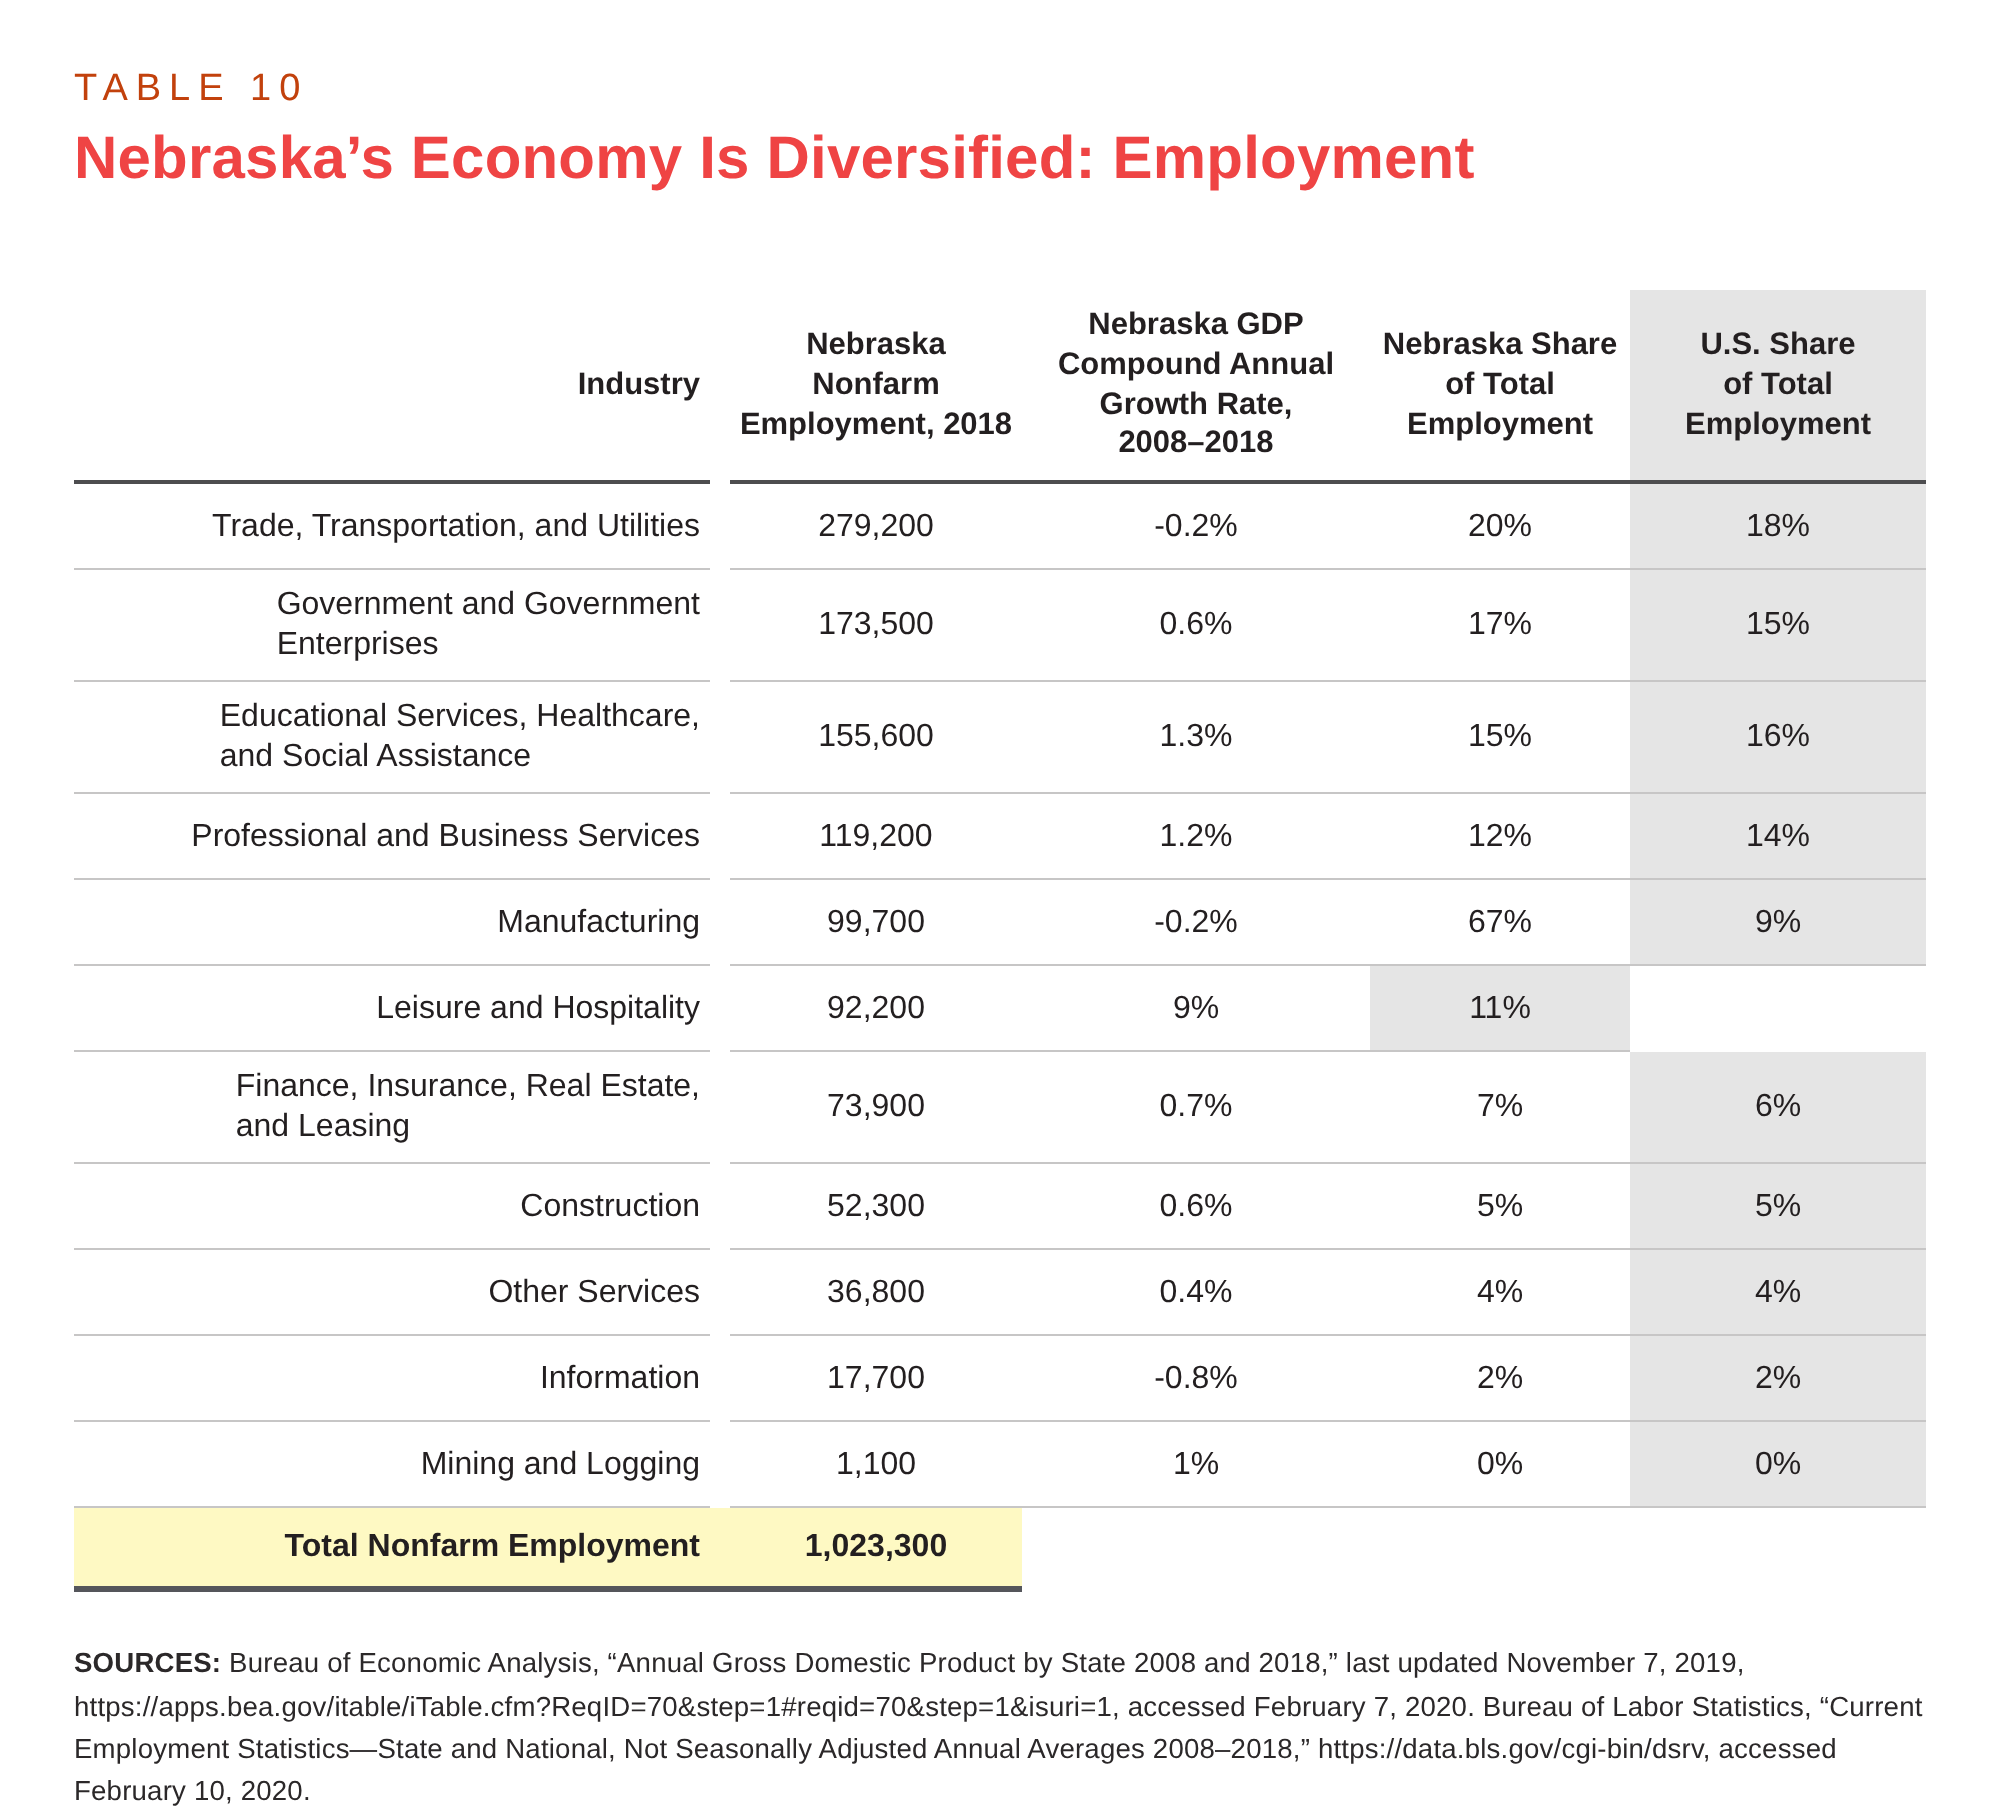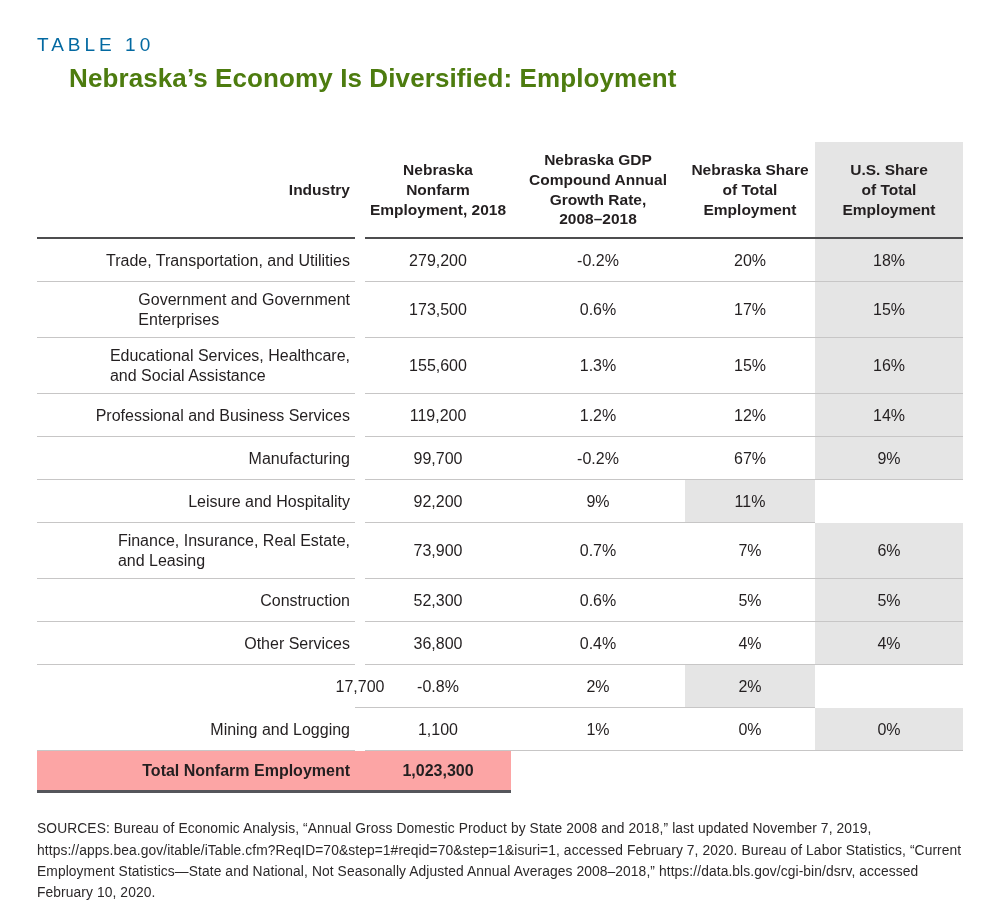--- a/index.html
+++ b/index.html
@@ -10,30 +10,29 @@
     font-family: "Liberation Sans", sans-serif;
     color: #231f20;
     overflow: hidden;
   }
   .page { padding: 34px 37px 0 37px; }
 
   .table-label {
     font-size: 19px;
     font-weight: 500;
     letter-spacing: 4px;
-    color: #0369a1;
+    color: #c2410c;
     margin-bottom: 7px;
   }
   .page-title {
-    font-size: 26px;
+    font-size: 30px;
     font-weight: 700;
-    color: #4d7c0f;
+    color: #ef4444;
     letter-spacing: 0.1px;
     margin-bottom: 48px;
-    margin-left: 32px;
   }
 
   .data-table { width: 926px; }
   .row {
     display: grid;
     grid-template-columns: 318px 10px 146px 174px 130px 148px;
     align-items: center;
   }
   .cell {
     height: 100%;
@@ -71,34 +70,34 @@
     border-bottom: 1px solid #c7c6c6;
   }
   .body-row .cell.gap { border-bottom: none; }
 
   
   .total-row .cell {
     min-height: 42px;
     font-weight: 700;
   }
   .total-row .cell.filled {
-    background: #fca5a5;
+    background: #fef9c3;
     border-bottom: 3px solid #55565b;
   }
   .total-row .cell.empty { border-bottom: none; }
 
   .footer {
     margin-top: 25px;
     width: 928px;
     font-size: 13.8px;
     line-height: 1.54;
     color: #2b2829;
     letter-spacing: 0.1px;
   }
-  .footer .sources-label { font-weight: 400; }
+  .footer .sources-label { font-weight: 700; }
   .footer .footnote-line { display: block; }
 </style>
 </head>
 <body>
 
 <div class="page">
 
   <div class="table-label">TABLE 10</div>
   <div class="page-title">Nebraska’s Economy Is Diversified: Employment</div>
 
@@ -200,20 +199,21 @@
   <div class="row body-row">
     <div class="cell industry">Other Services</div>
     <div class="cell gap"></div>
     <div class="cell">36,800</div>
     <div class="cell">0.4%</div>
     <div class="cell">4%</div>
     <div class="cell shaded">4%</div>
   </div>
 
   <div class="row body-row">
+    <div class="cell industry">Information</div>
     <div class="cell gap"></div>
     <div class="cell">17,700</div>
     <div class="cell">-0.8%</div>
     <div class="cell">2%</div>
     <div class="cell shaded">2%</div>
   </div>
 
   <div class="row body-row">
     <div class="cell industry">Mining and Logging</div>
     <div class="cell gap"></div>

